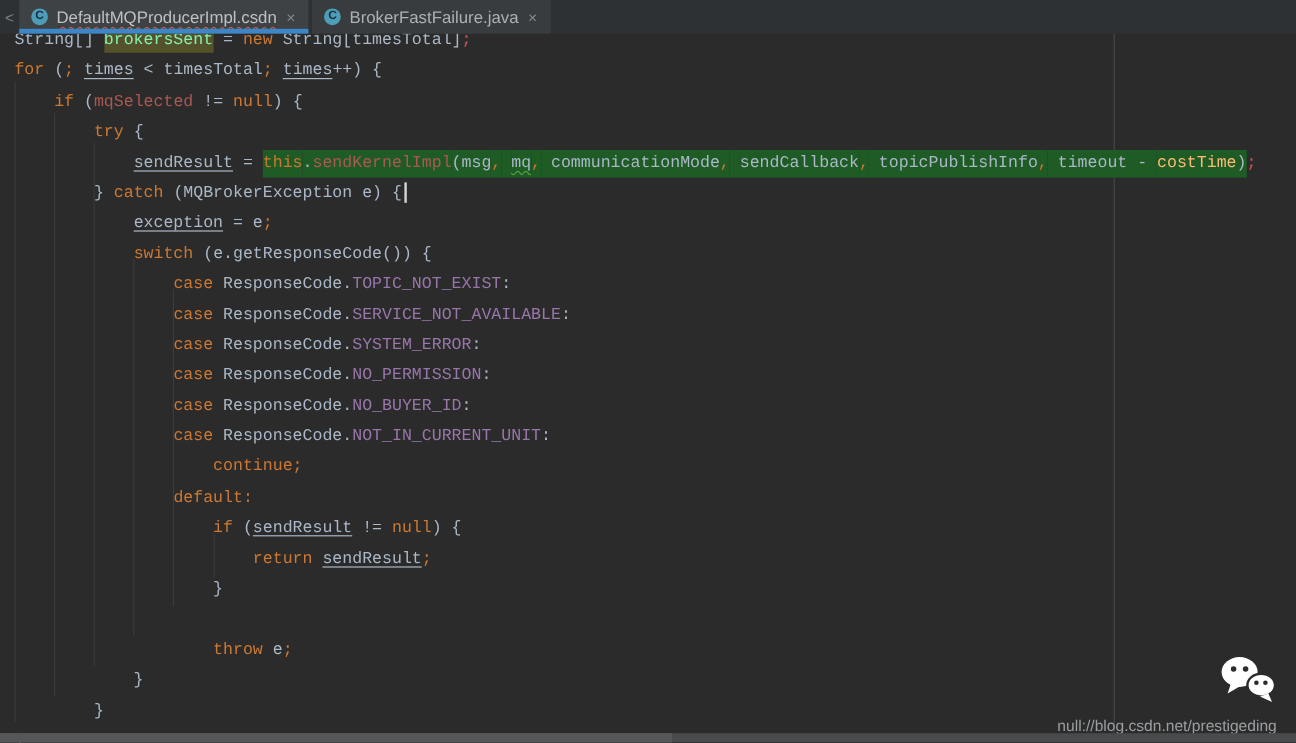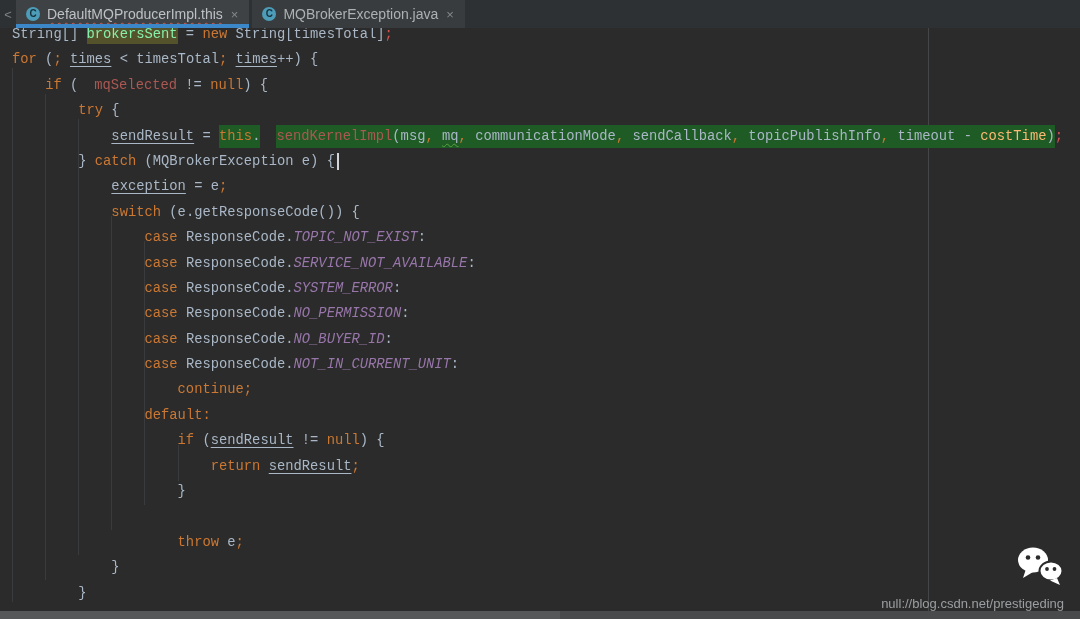--- a/index.html
+++ b/index.html
@@ -28,23 +28,23 @@
   .guide{position:absolute;width:1px;background:#3A3B3C;z-index:0;}
   .margin-guide{position:absolute;left:928px;top:0;bottom:8px;width:1px;background:#454647;z-index:0;}
   .code{position:absolute;left:12px;top:22px;z-index:1;
         font-family:"Liberation Mono",monospace;font-size:13.8px;line-height:25.4px;
         white-space:pre;color:#A9B7C6;}
   .code-line{height:25.4px;}
   .d{color:#A9B7C6;}
   .k{color:#CC7832;margin-top:23px;}
   .p{color:#CC7832;}
   .r{color:#D25252;}
-  .b{color:#AB5852;margin-left:16px;}
+  .b{color:#AB5852;}
   .s{color:#fdba74;}
-  .c{color:#9876AA;font-style:italic;}
+  .c{color:#9876AA;}
   .f{color:#A9B7C6;text-decoration:underline;text-decoration-thickness:1px;text-underline-offset:3px;}
   .w{text-decoration:underline wavy #55A33E;text-decoration-thickness:1px;text-underline-offset:3px;}
   .sel{background:var(--sel-green,#1F5B25);padding:4px 0;}
   .hlt{background:var(--hl-olive,#54522B);padding:2px 0;color:#86efac;}
   .caret{display:inline-block;width:2px;height:17px;background:#D2D6DA;
          vertical-align:middle;margin-left:2px;}
   
   .hscroll{position:absolute;left:0;right:0;bottom:0;height:8px;background:#484A4C;z-index:6;}
   .hscroll .thumb{position:absolute;left:0;top:0;bottom:0;width:560px;background:#555759;}
   
@@ -70,28 +70,28 @@
     <div class="margin-guide"></div>
 
     <div class="code"><div class="code-line"><span class="d">String[] </span><span class="hlt">brokersSent</span><span class="d"> = </span><span class="k">new</span><span class="d"> String[timesTotal]</span><span class="r">;</span></div><div class="code-line"><span class="k">for</span><span class="d"> (</span><span class="p">;</span><span class="d"> </span><span class="f">times</span><span class="d"> &lt; timesTotal</span><span class="p">;</span><span class="d"> </span><span class="f">times</span><span class="d">++) {</span></div><div class="code-line"><span class="d">    </span><span class="k">if</span><span class="d"> (</span><span class="b">mqSelected</span><span class="d"> != </span><span class="k">null</span><span class="d">) {</span></div><div class="code-line"><span class="d">        </span><span class="k">try</span><span class="d"> {</span></div><div class="code-line"><span class="d">            </span><span class="f">sendResult</span><span class="d"> = </span><span class="k sel">this</span><span class="d sel">.</span><span class="b sel">sendKernelImpl</span><span class="d sel">(msg</span><span class="p sel">,</span><span class="d sel"> </span><span class="w sel">mq</span><span class="p sel">,</span><span class="d sel"> communicationMode</span><span class="p sel">,</span><span class="d sel"> sendCallback</span><span class="p sel">,</span><span class="d sel"> topicPublishInfo</span><span class="p sel">,</span><span class="d sel"> timeout - </span><span class="s sel">costTime</span><span class="d sel">)</span><span class="r">;</span></div><div class="code-line"><span class="d">        } </span><span class="k">catch</span><span class="d"> (MQBrokerException e) {</span><span class="caret"></span></div><div class="code-line"><span class="d">            </span><span class="f">exception</span><span class="d"> = e</span><span class="p">;</span></div><div class="code-line"><span class="d">            </span><span class="k">switch</span><span class="d"> (e.getResponseCode()) {</span></div><div class="code-line"><span class="d">                </span><span class="k">case</span><span class="d"> ResponseCode.</span><span class="c">TOPIC_NOT_EXIST</span><span class="d">:</span></div><div class="code-line"><span class="d">                </span><span class="k">case</span><span class="d"> ResponseCode.</span><span class="c">SERVICE_NOT_AVAILABLE</span><span class="d">:</span></div><div class="code-line"><span class="d">                </span><span class="k">case</span><span class="d"> ResponseCode.</span><span class="c">SYSTEM_ERROR</span><span class="d">:</span></div><div class="code-line"><span class="d">                </span><span class="k">case</span><span class="d"> ResponseCode.</span><span class="c">NO_PERMISSION</span><span class="d">:</span></div><div class="code-line"><span class="d">                </span><span class="k">case</span><span class="d"> ResponseCode.</span><span class="c">NO_BUYER_ID</span><span class="d">:</span></div><div class="code-line"><span class="d">                </span><span class="k">case</span><span class="d"> ResponseCode.</span><span class="c">NOT_IN_CURRENT_UNIT</span><span class="d">:</span></div><div class="code-line"><span class="d">                    </span><span class="k">continue</span><span class="p">;</span></div><div class="code-line"><span class="d">                </span><span class="k">default</span><span class="k">:</span></div><div class="code-line"><span class="d">                    </span><span class="k">if</span><span class="d"> (</span><span class="f">sendResult</span><span class="d"> != </span><span class="k">null</span><span class="d">) {</span></div><div class="code-line"><span class="d">                        </span><span class="k">return</span><span class="d"> </span><span class="f">sendResult</span><span class="p">;</span></div><div class="code-line"><span class="d">                    }</span></div><div class="code-line"></div><div class="code-line"><span class="d">                    </span><span class="k">throw</span><span class="d"> e</span><span class="p">;</span></div><div class="code-line"><span class="d">            }</span></div><div class="code-line"><span class="d">        }</span></div><div class="code-line"><span class="d">}</span></div></div>
   </div>
 
   <div class="tabbar">
     <div class="chevron">&lt;</div>
 
     <div class="tab active">
       <span class="class-icon">C</span>
-      <span class="tab-label error">DefaultMQProducerImpl.this</span>
+      <span class="tab-label error">DefaultMQProducerImpl.csdn</span>
       <span class="tab-close">×</span>
       <span class="underline"></span>
     </div>
 
     <div class="tab inactive">
       <span class="class-icon">C</span>
-      <span class="tab-label">MQBrokerException.java</span>
+      <span class="tab-label">BrokerFastFailure.java</span>
       <span class="tab-close">×</span>
     </div>
   </div>
 
   <div class="watermark">
     <div class="wm-row">
       <span>
         <svg viewBox="0 0 48 40" width="48" height="40">
           <ellipse cx="17" cy="14" rx="15" ry="12.5" fill="#FFFFFF"></ellipse>
           <path d="M10 23 L7 32 L17 26 Z" fill="#FFFFFF"></path>

